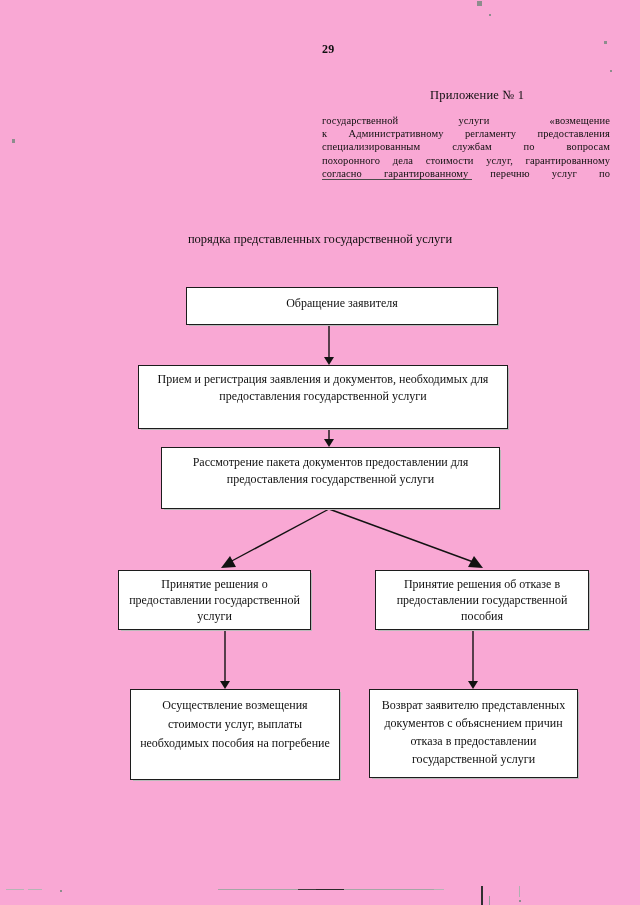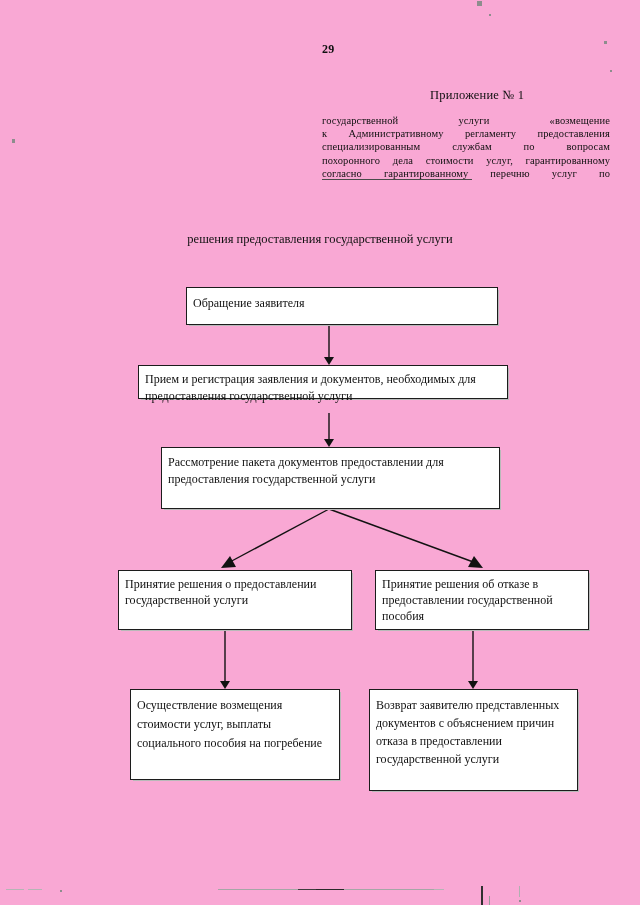--- a/index.html
+++ b/index.html
@@ -84,46 +84,46 @@
     border: 1.3px solid #1c1c1c;
     background: #ffffff;
     display: flex;
     align-items: flex-start;
     justify-content: center;
     box-shadow: 2px 2px 0 -1px #b9b9b9;
   }
   .box .txt {
     display: block;
     width: 100%;
-    text-align: left;
+    text-align: center;
     font-size: 12px;
     line-height: 17px;
     padding: 0 6px;
     box-sizing: border-box;
   }
 
   #box-request      { left: 186px; top: 287px;  width: 312px; height: 38px; }
   #box-request .txt { padding-top: 7px; }
 
-  #box-registration      { left: 138px; top: 365px; width: 370px; height: 34px; }
+  #box-registration      { left: 138px; top: 365px; width: 370px; height: 64px; }
   #box-registration .txt { padding-top: 5px; }
 
   #box-review      { left: 161px; top: 447px; width: 339px; height: 62px; }
   #box-review .txt { padding-top: 6px; }
 
-  #box-decision-grant      { left: 118px; top: 570px; width: 234px; height: 60px; }
+  #box-decision-grant      { left: 118px; top: 570px; width: 193px; height: 60px; }
   #box-decision-grant .txt { padding-top: 5px; line-height: 16px; }
 
   #box-decision-refuse      { left: 375px; top: 570px; width: 214px; height: 60px; }
   #box-decision-refuse .txt { padding-top: 5px; line-height: 16px; }
 
   #box-payment      { left: 130px; top: 689px; width: 210px; height: 91px; }
   #box-payment .txt { padding-top: 6px; line-height: 19px; }
 
-  #box-return      { left: 369px; top: 689px; width: 209px; height: 102px; }
+  #box-return      { left: 369px; top: 689px; width: 209px; height: 89px; }
   #box-return .txt { padding-top: 6px; line-height: 18px; }
   svg.connectors {
     position: absolute;
     left: 0;
     top: 0;
     width: 640px;
     height: 905px;
     pointer-events: none;
   }
 
@@ -154,21 +154,21 @@
 
   <div class="preamble">
     <span class="ln">государственной       услуги        «возмещение</span>
     <span class="ln">к  Административному  регламенту  предоставления</span>
     <span class="ln">специализированным     службам     по    вопросам</span>
     <span class="ln">похоронного    дела стоимости услуг, гарантированному</span>
     <span class="ln underlined-part">согласно   гарантированному   перечню   услуг   по</span>
   </div>
 
   <div class="chart-title">
-    <div>решения предоставления государственной услуги</div>
+    <div>порядка представленных государственной услуги</div>
   </div>
 
   <svg class="connectors" viewBox="0 0 640 905">
 
     <line x1="329" y1="325" x2="329" y2="357" stroke="#121212" stroke-width="1.4"></line>
     <polygon points="324,357 334,357 329,365" fill="#121212"></polygon>
 
     <line x1="329" y1="413" x2="329" y2="439" stroke="#121212" stroke-width="1.4"></line>
     <polygon points="324,439 334,439 329,447" fill="#121212"></polygon>
 
@@ -199,21 +199,21 @@
 
   <div class="box" id="box-decision-grant">
     <span class="txt">Принятие решения  о предоставлении государственной услуги</span>
   </div>
 
   <div class="box" id="box-decision-refuse">
     <span class="txt">Принятие решения   об отказе в предоставлении государственной пособия</span>
   </div>
 
   <div class="box" id="box-payment">
-    <span class="txt">Осуществление возмещения стоимости услуг,  выплаты социального пособия на погребение</span>
+    <span class="txt">Осуществление возмещения стоимости услуг,  выплаты необходимых пособия на погребение</span>
   </div>
 
   <div class="box" id="box-return">
     <span class="txt">Возврат заявителю представленных документов с объяснением причин отказа  в  предоставлении государственной услуги</span>
   </div>
 
   <div class="speck" style="left:12px; top:139px; width:3px; height:4px;"></div>
   <div class="speck" style="left:477px; top:1px; width:5px; height:5px;"></div>
   <div class="speck" style="left:489px; top:14px; width:2px; height:2px;"></div>
   <div class="speck" style="left:604px; top:41px; width:3px; height:3px;"></div>

